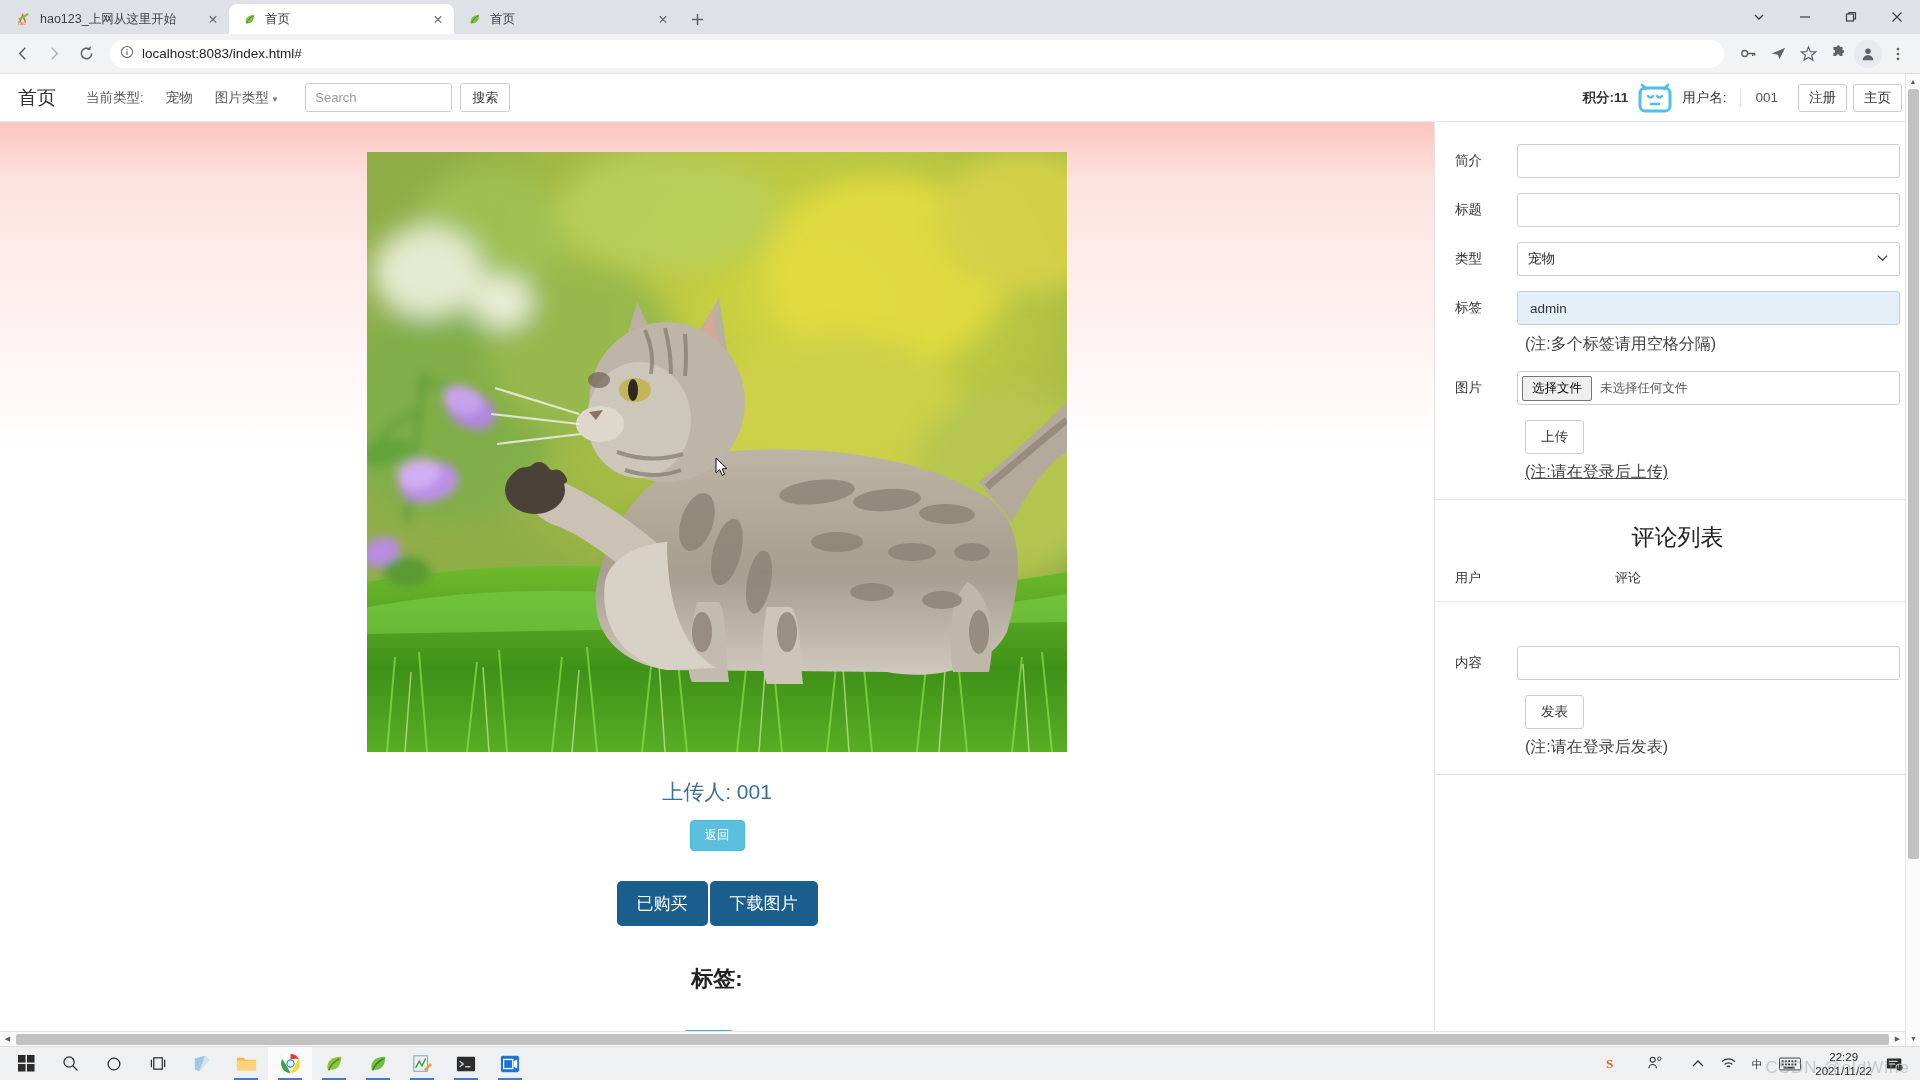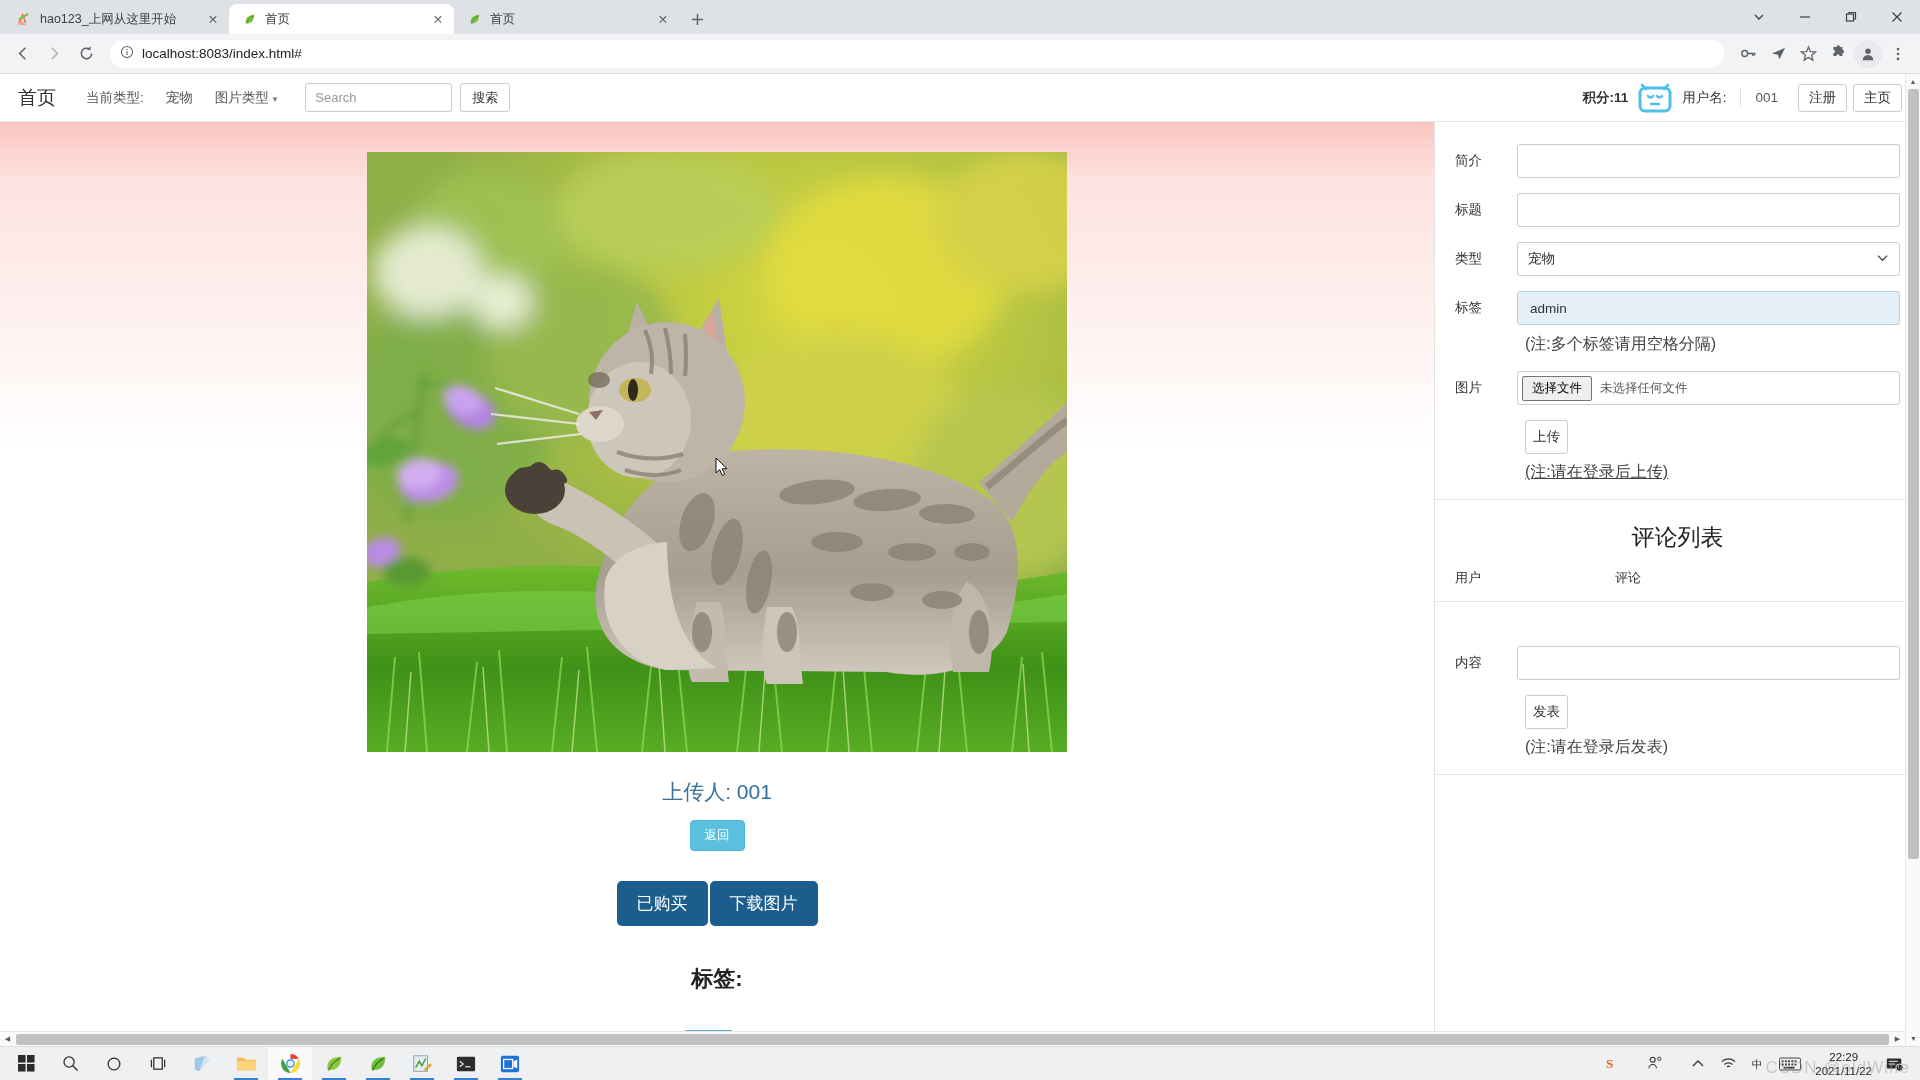--- a/index.html
+++ b/index.html
@@ -146,21 +146,21 @@
     flex:1; height:34px; border:1px solid #ccc; border-radius:3px; background:#fff;
     display:flex; align-items:center; padding:0 4px; gap:8px;
   }
   .file-btn {
     border:1px solid #767676; background:#efefef; border-radius:2px;
     font-size:12.5px; padding:3px 9px; color:#000;
   }
   .file-none { font-size:12.5px; color:#555; }
   .plain-btn {
     border:1px solid #ccc; border-radius:3px; background:#fff;
-    font-size:13.5px; color:#333; padding:7px 7px; margin-left:70px;
+    font-size:13.5px; color:#333; padding:7px 15px; margin-left:70px;
     display:inline-flex; align-items:center;
   }
   .sec-divider { height:1px; background:#e3e3e3; margin:14px 0 0 0; }
   .cmt-title { text-align:center; font-size:23px; color:#222; padding:22px 0 16px; }
   .cmt-head { display:flex; padding:0 20px 14px 20px; border-bottom:1px solid #e8e8e8; }
   .cmt-th-user { width:160px; font-size:13px; color:#333; }
   .cmt-th-cmt { font-size:13px; color:#333; }
   .cmt-empty { height:30px; }
 
   

